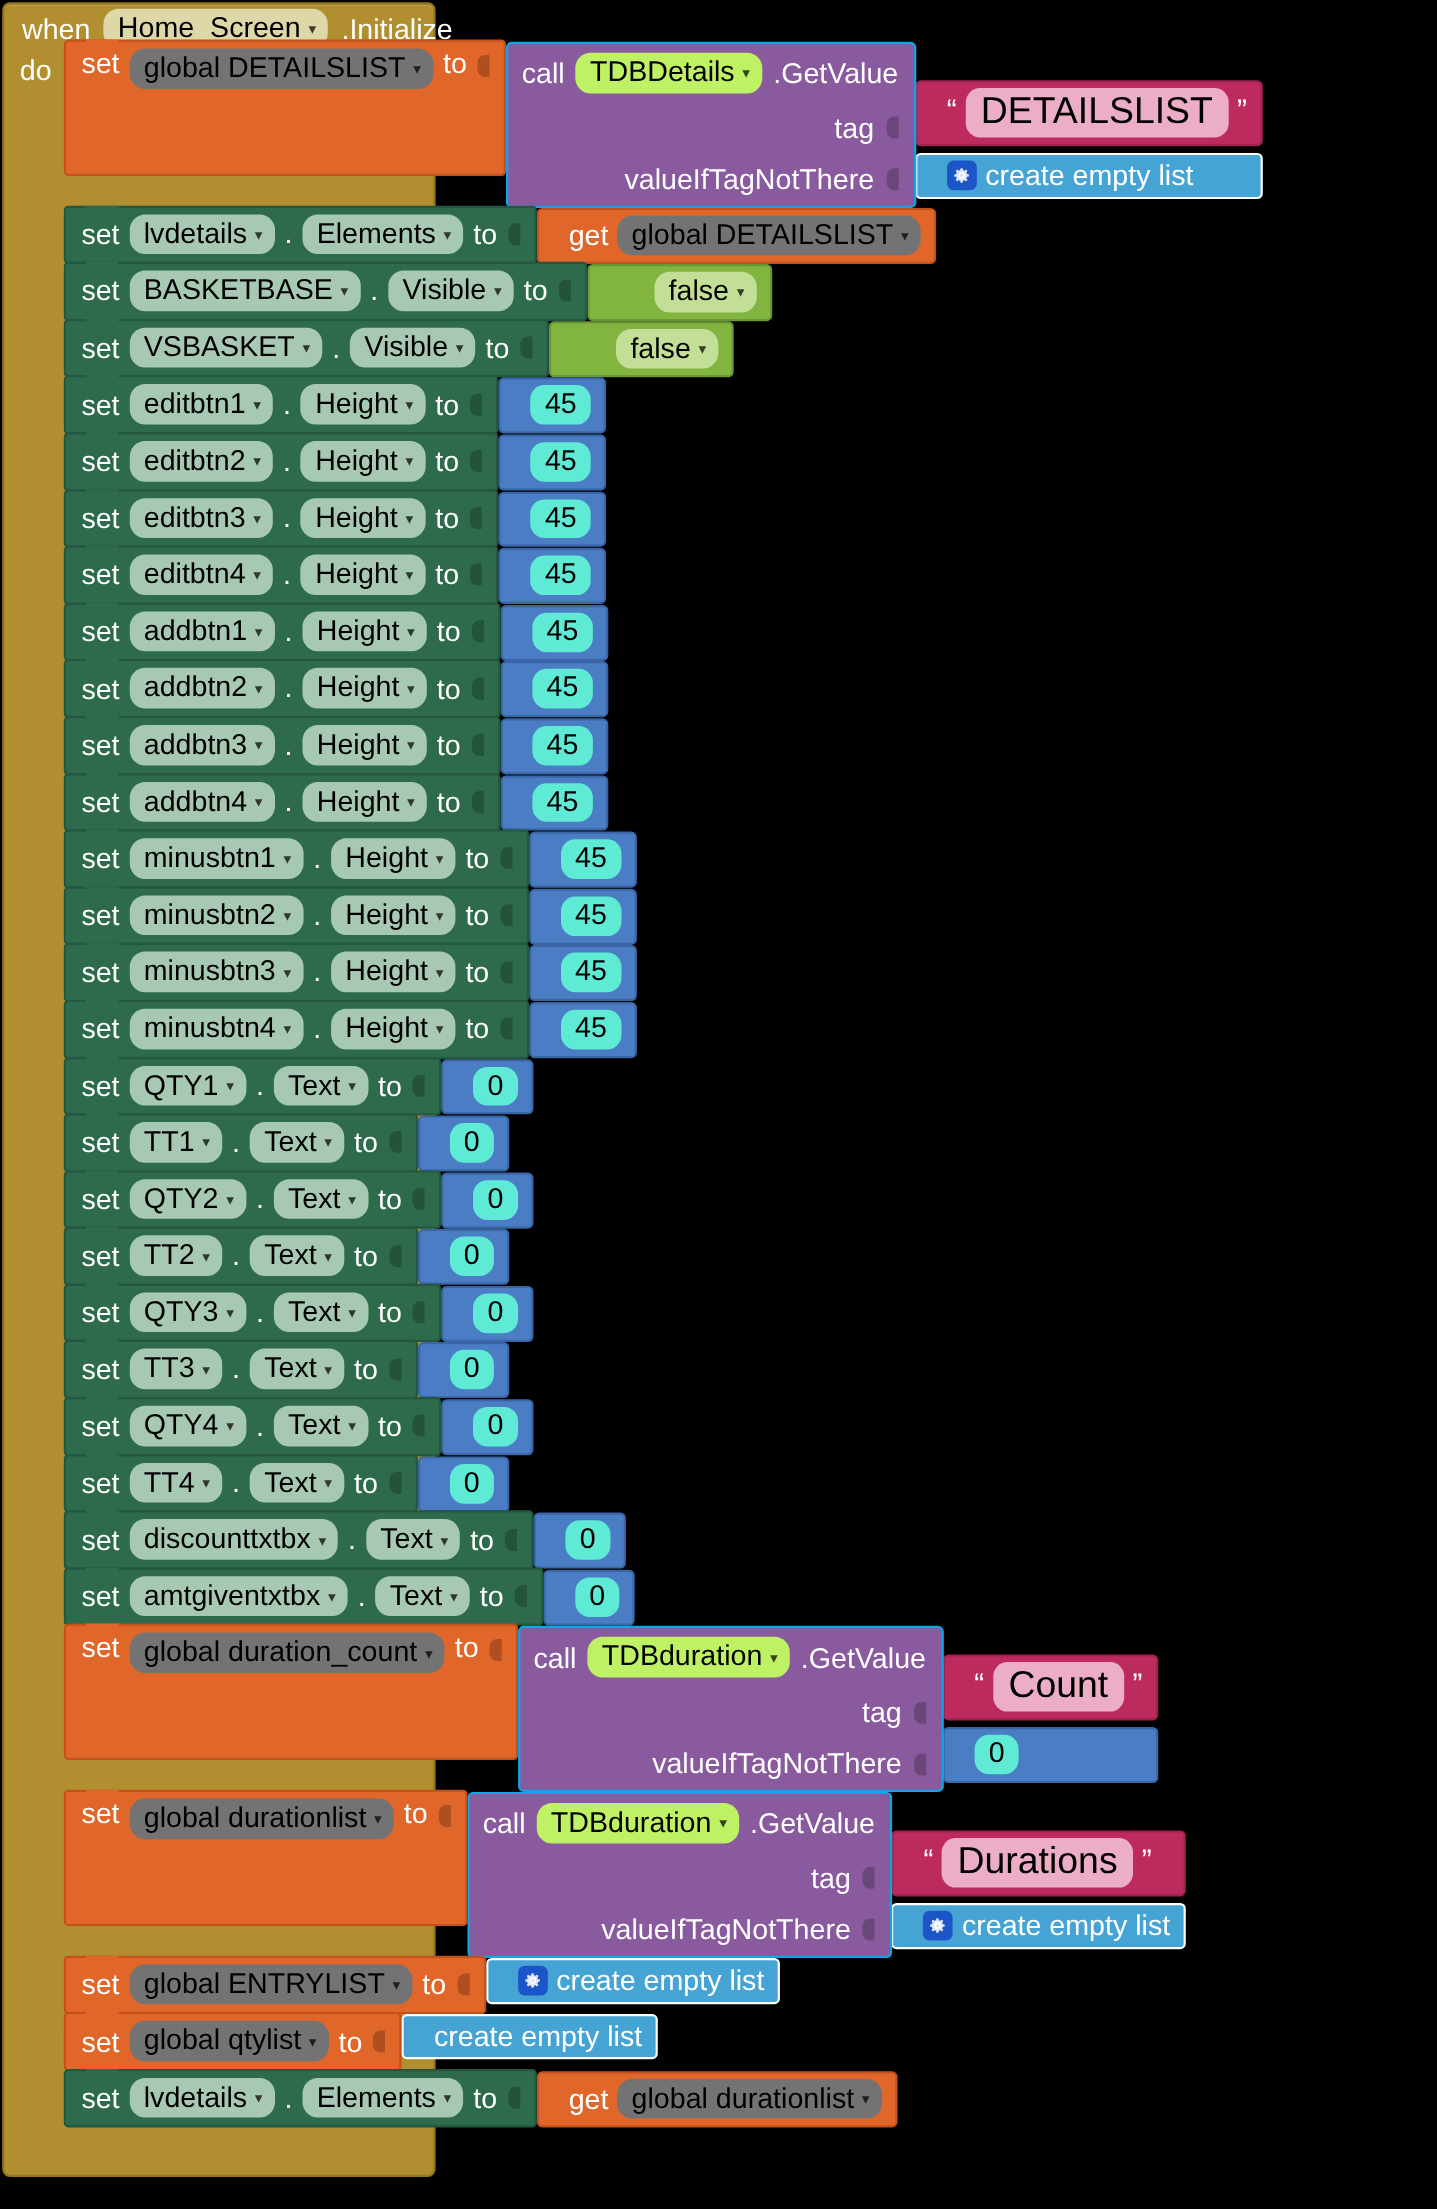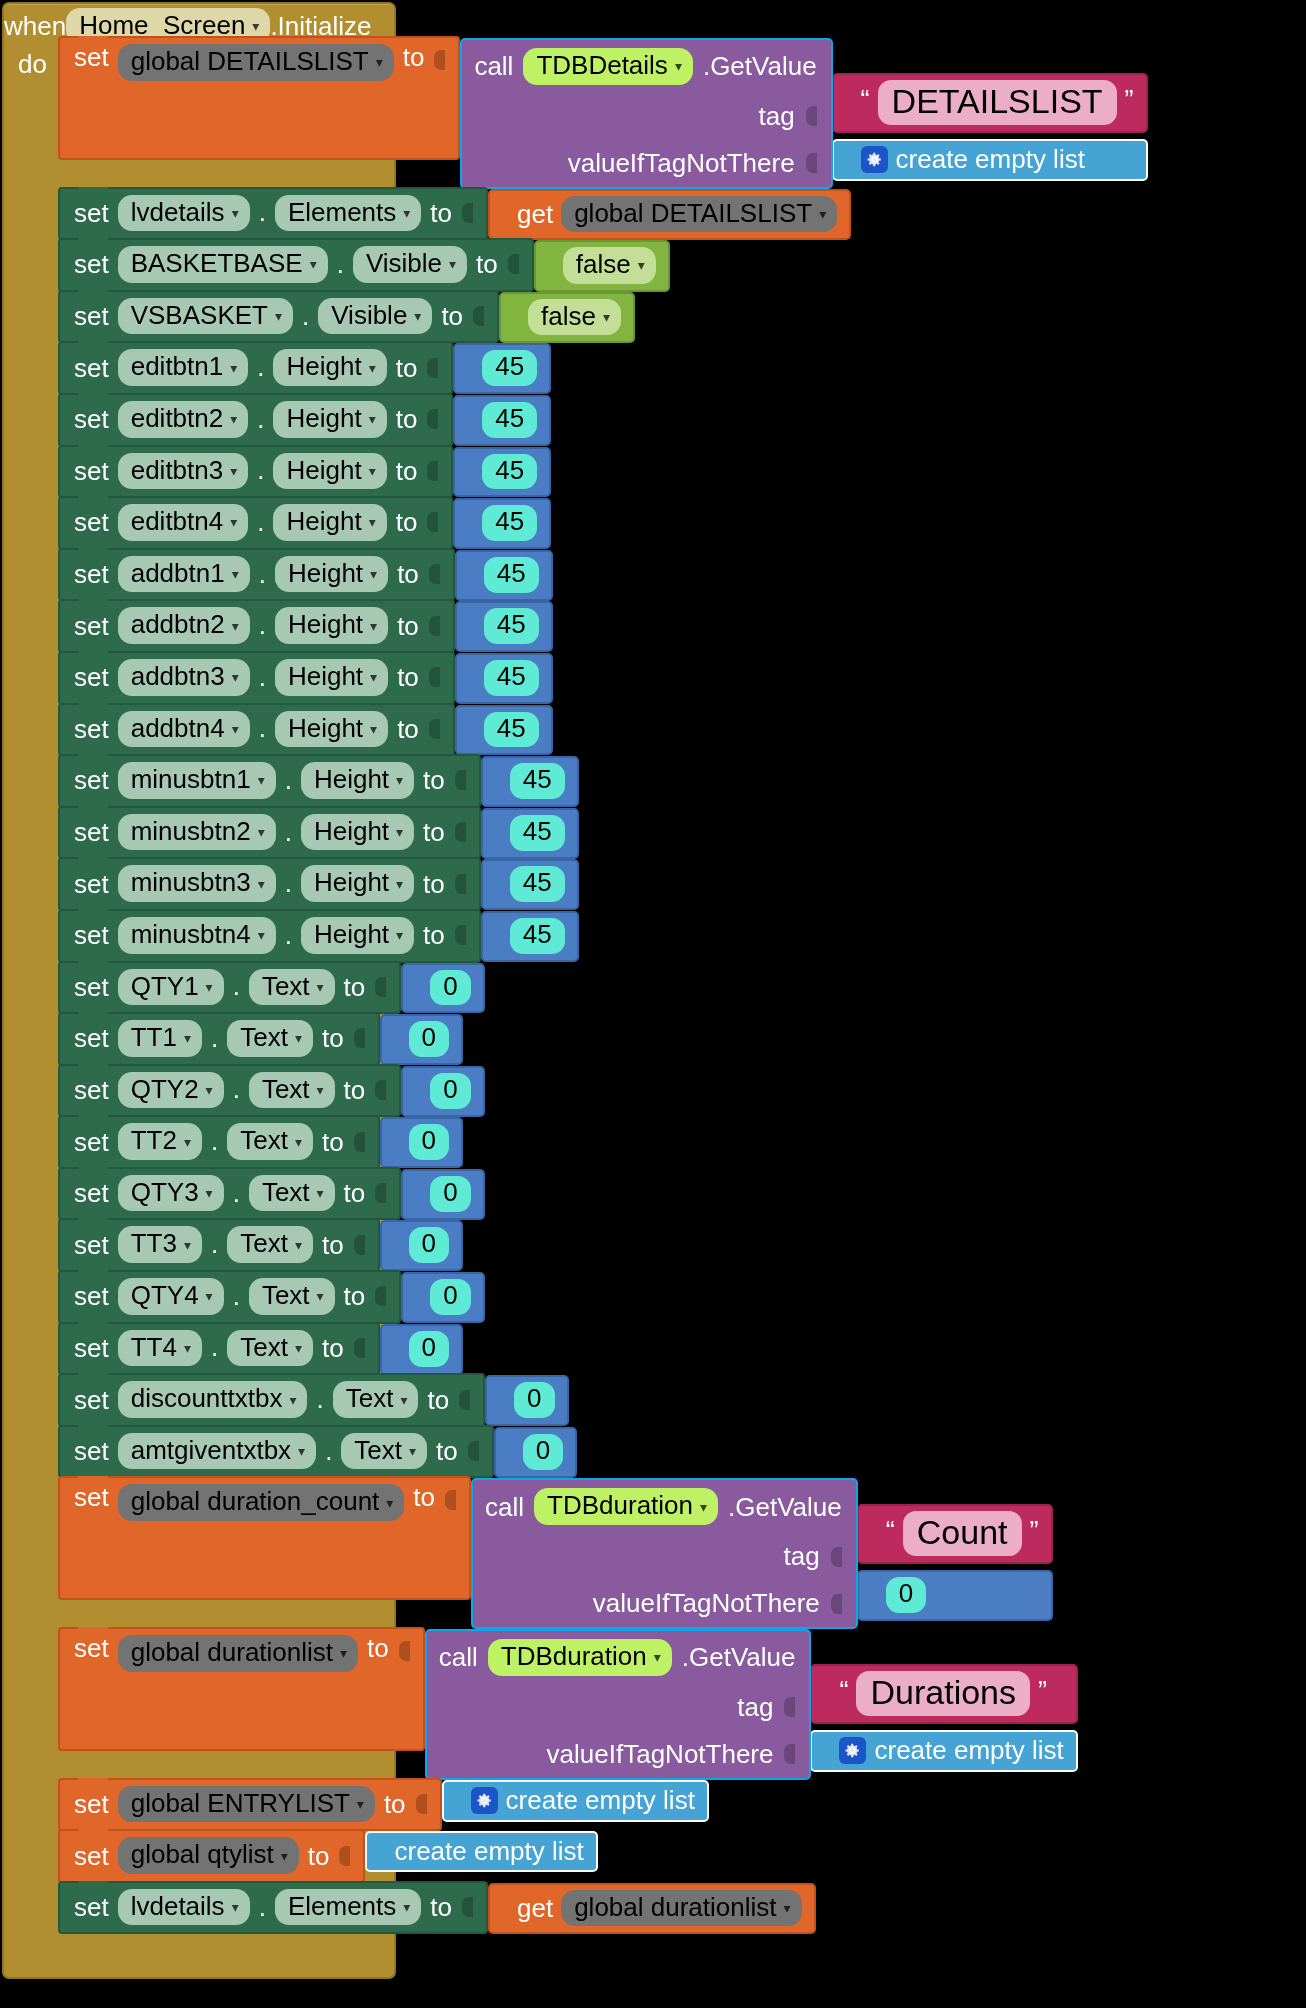--- a/index.html
+++ b/index.html
@@ -17,42 +17,42 @@
   .dot{color:#fff;font-size:26px;}
 
   
   #event{
     position:absolute;left:2px;top:2px;width:390px;height:1973px;
     background:#b18e2f;border:2px solid #94761f;border-radius:7px;
     box-shadow:inset 0 1px 0 rgba(255,255,255,.22);
   }
   #event-head{
     position:absolute;left:0;top:0;width:388px;height:44px;
-    display:flex;align-items:center;box-sizing:border-box;
+    display:flex;align-items:center;gap:12px;padding-left:16px;box-sizing:border-box;
   }
   #event-head .fld{background:#ded7a8;}
   #do-label{position:absolute;left:14px;top:47px;}
   #event-foot{
     position:absolute;left:0;bottom:0;width:388px;height:30px;
   }
 
   
   #stack{position:absolute;left:58px;top:38px;}
 
   
   .orange{background:#e0662a;border:2px solid #c2511c;}
   .orange .fld{background:#737373;}
   .green{background:#2d6b4c;border:2px solid #245740;}
   .green .fld{background:#a7c9b4;}
   .purple{background:#8a5a9e;border:2px solid #0ea5e9;}
   .purple .fld{background:#bef264;}
   .blue{background:#4b7dc4;border:2px solid #3b66a6;}
   .lblue{background:#45a4d4;border:2px solid #ffffff;}
   .lightgreen{background:#82b440;border:2px solid #6a9733;}
-  .lightgreen .fld{background:#c3de96;}
+  .lightgreen .fld{background:#c3de96;margin-left:32px;}
   .magenta{background:#bc2a5e;border:2px solid #9c2250;}
 
   
   .row{
     display:flex;align-items:center;gap:9px;
     padding:6px 13px 7px 14px;border-radius:4px;margin-top:-2px;
     position:relative;box-sizing:border-box;min-height:38px;
   }
   .row::before{
     content:"";position:absolute;left:18px;top:-2px;width:30px;height:7px;

